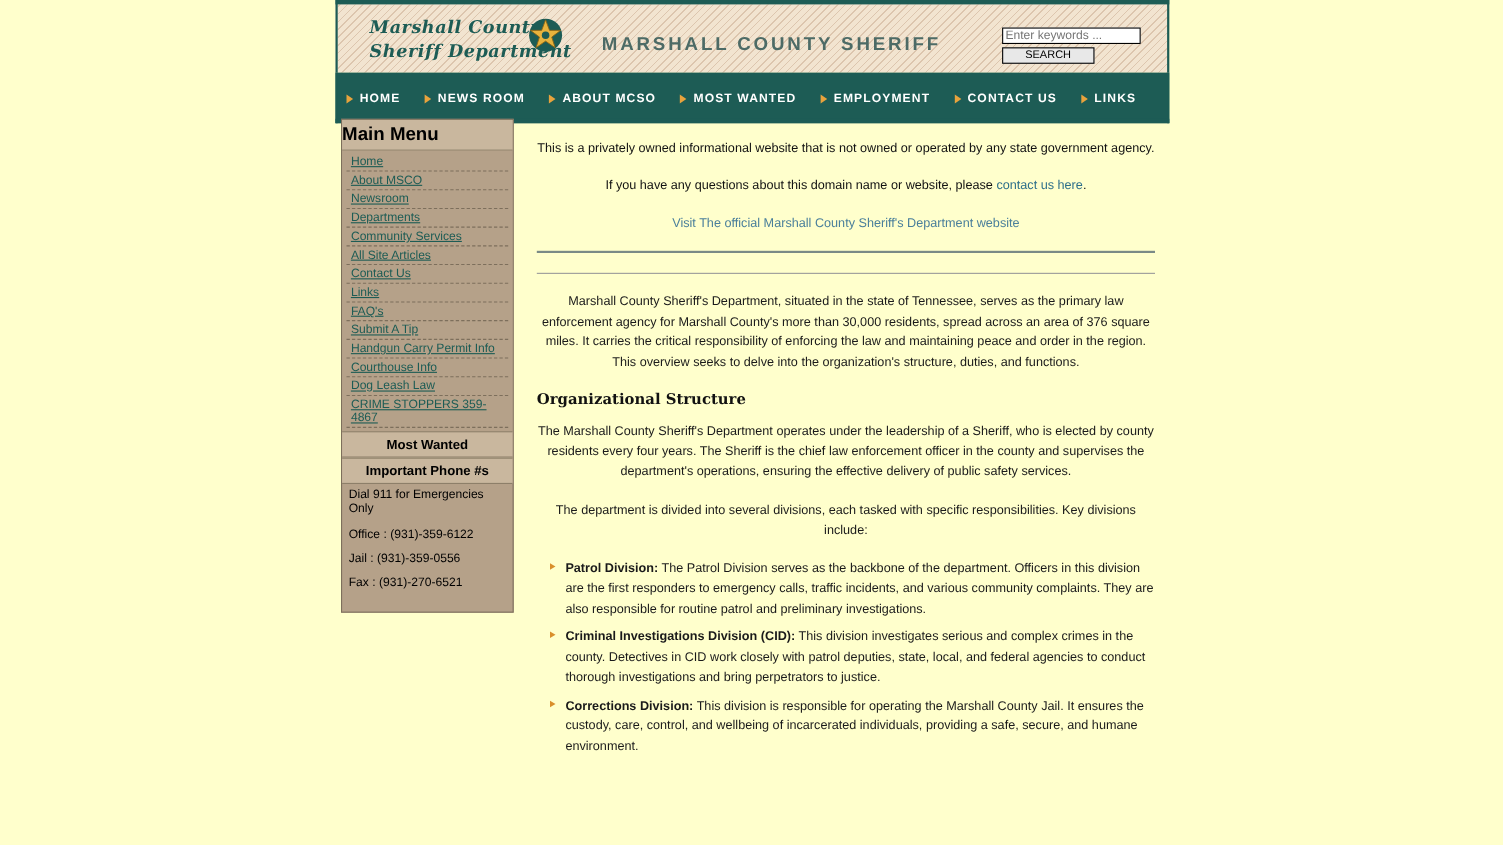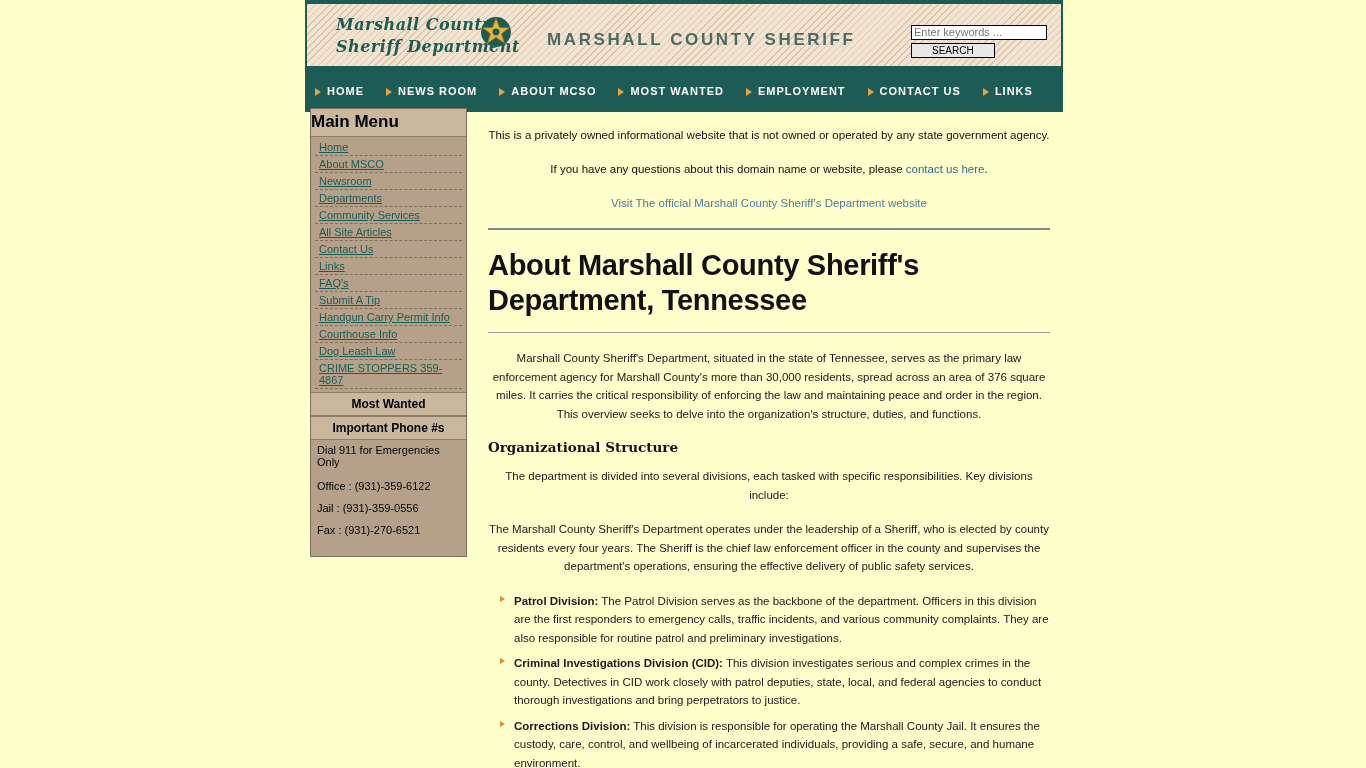--- a/index.html
+++ b/index.html
@@ -69,21 +69,21 @@
     font-weight: bold;
     font-family: "Liberation Sans", sans-serif;
   }
   .search-box {
     position: absolute;
     right: 16px;
     top: 18px;
     width: 134px;
   }
   .search-box input[type="text"] {
-    width: 136px;
+    width: 126px;
     height: 15px;
     font-size: 11px;
     border: 1px solid #000;
     padding: 0 2px;
     box-sizing: border-box;
     font-family: "Liberation Sans", sans-serif;
     background: #fff;
   }
   .search-box .search-btn {
     margin-top: 3px;
@@ -306,26 +306,25 @@
       </div>
     </div>
 
     <div class="content">
       <div class="notice">
         <p>This is a privately owned informational website that is not owned or operated by any state government agency.</p>
         <p><span>If you have any questions about this domain name or website, please </span><a href="#">contact us here</a><span>.</span></p>
         <p class="official">Visit The official Marshall County Sheriff's Department website</p>
       </div>
       <hr class="sep">
-      <h1 class="page-title">About Marshall County Sheriff's Department, Tennessee</h1>
       <hr class="title-rule">
       <p class="body">Marshall County Sheriff's Department, situated in the state of Tennessee, serves as the primary law enforcement agency for Marshall County's more than 30,000 residents, spread across an area of 376 square miles. It carries the critical responsibility of enforcing the law and maintaining peace and order in the region. This overview seeks to delve into the organization's structure, duties, and functions.</p>
       <h2 class="section">Organizational Structure</h2>
+      <p class="body">The Marshall County Sheriff's Department operates under the leadership of a Sheriff, who is elected by county residents every four years. The Sheriff is the chief law enforcement officer in the county and supervises the department's operations, ensuring the effective delivery of public safety services.</p>
       <p class="body">The department is divided into several divisions, each tasked with specific responsibilities. Key divisions include:</p>
-      <p class="body">The Marshall County Sheriff's Department operates under the leadership of a Sheriff, who is elected by county residents every four years. The Sheriff is the chief law enforcement officer in the county and supervises the department's operations, ensuring the effective delivery of public safety services.</p>
       <ul class="divisions">
         <li><span class="bullet"></span><b>Patrol Division:</b><span> The Patrol Division serves as the backbone of the department. Officers in this division are the first responders to emergency calls, traffic incidents, and various community complaints. They are also responsible for routine patrol and preliminary investigations.</span></li>
         <li><span class="bullet"></span><b>Criminal Investigations Division (CID):</b><span> This division investigates serious and complex crimes in the county. Detectives in CID work closely with patrol deputies, state, local, and federal agencies to conduct thorough investigations and bring perpetrators to justice.</span></li>
         <li><span class="bullet"></span><b>Corrections Division:</b><span> This division is responsible for operating the Marshall County Jail. It ensures the custody, care, control, and wellbeing of incarcerated individuals, providing a safe, secure, and humane environment.</span></li>
 
       </ul>
     </div>
 
   </div>
 </div>

